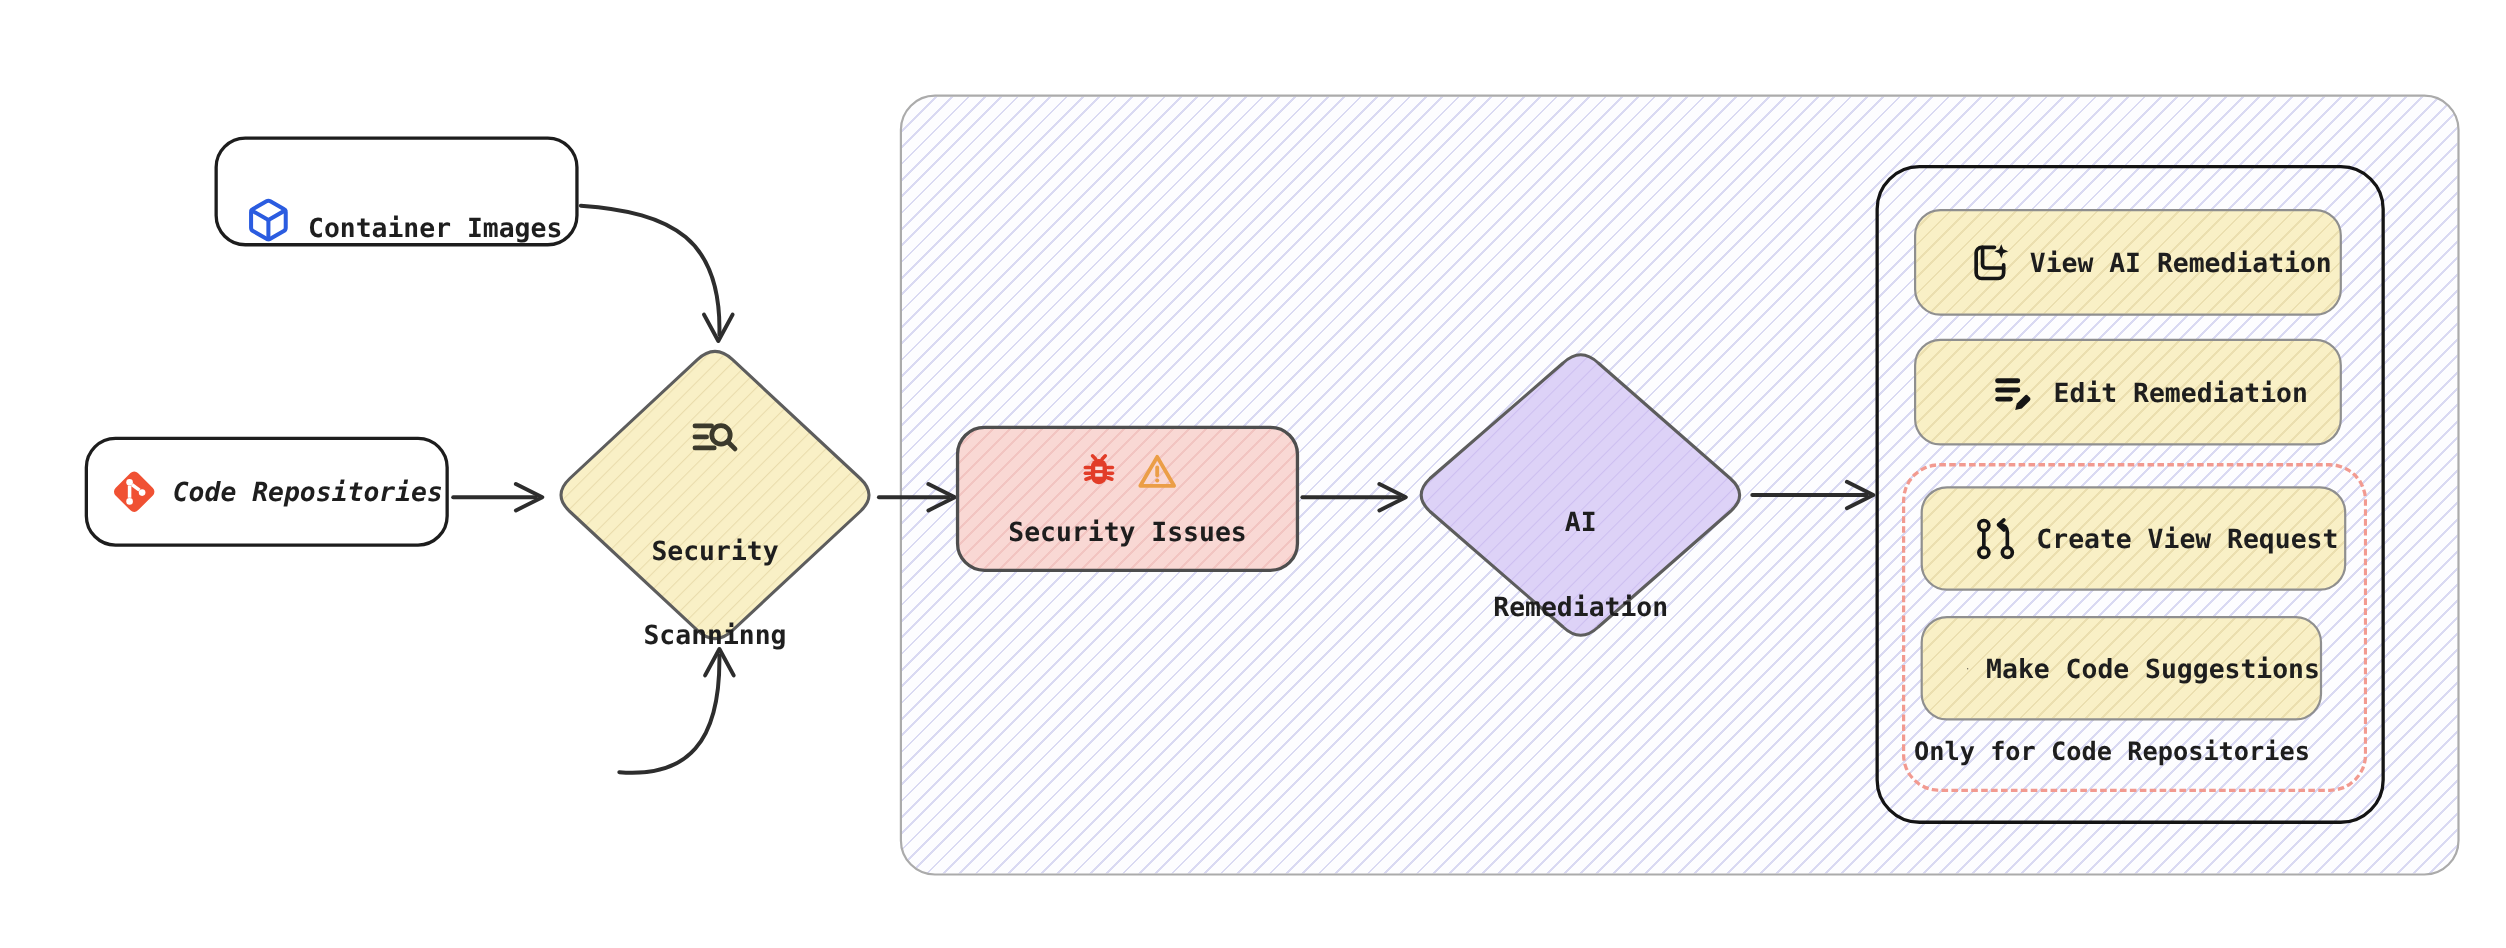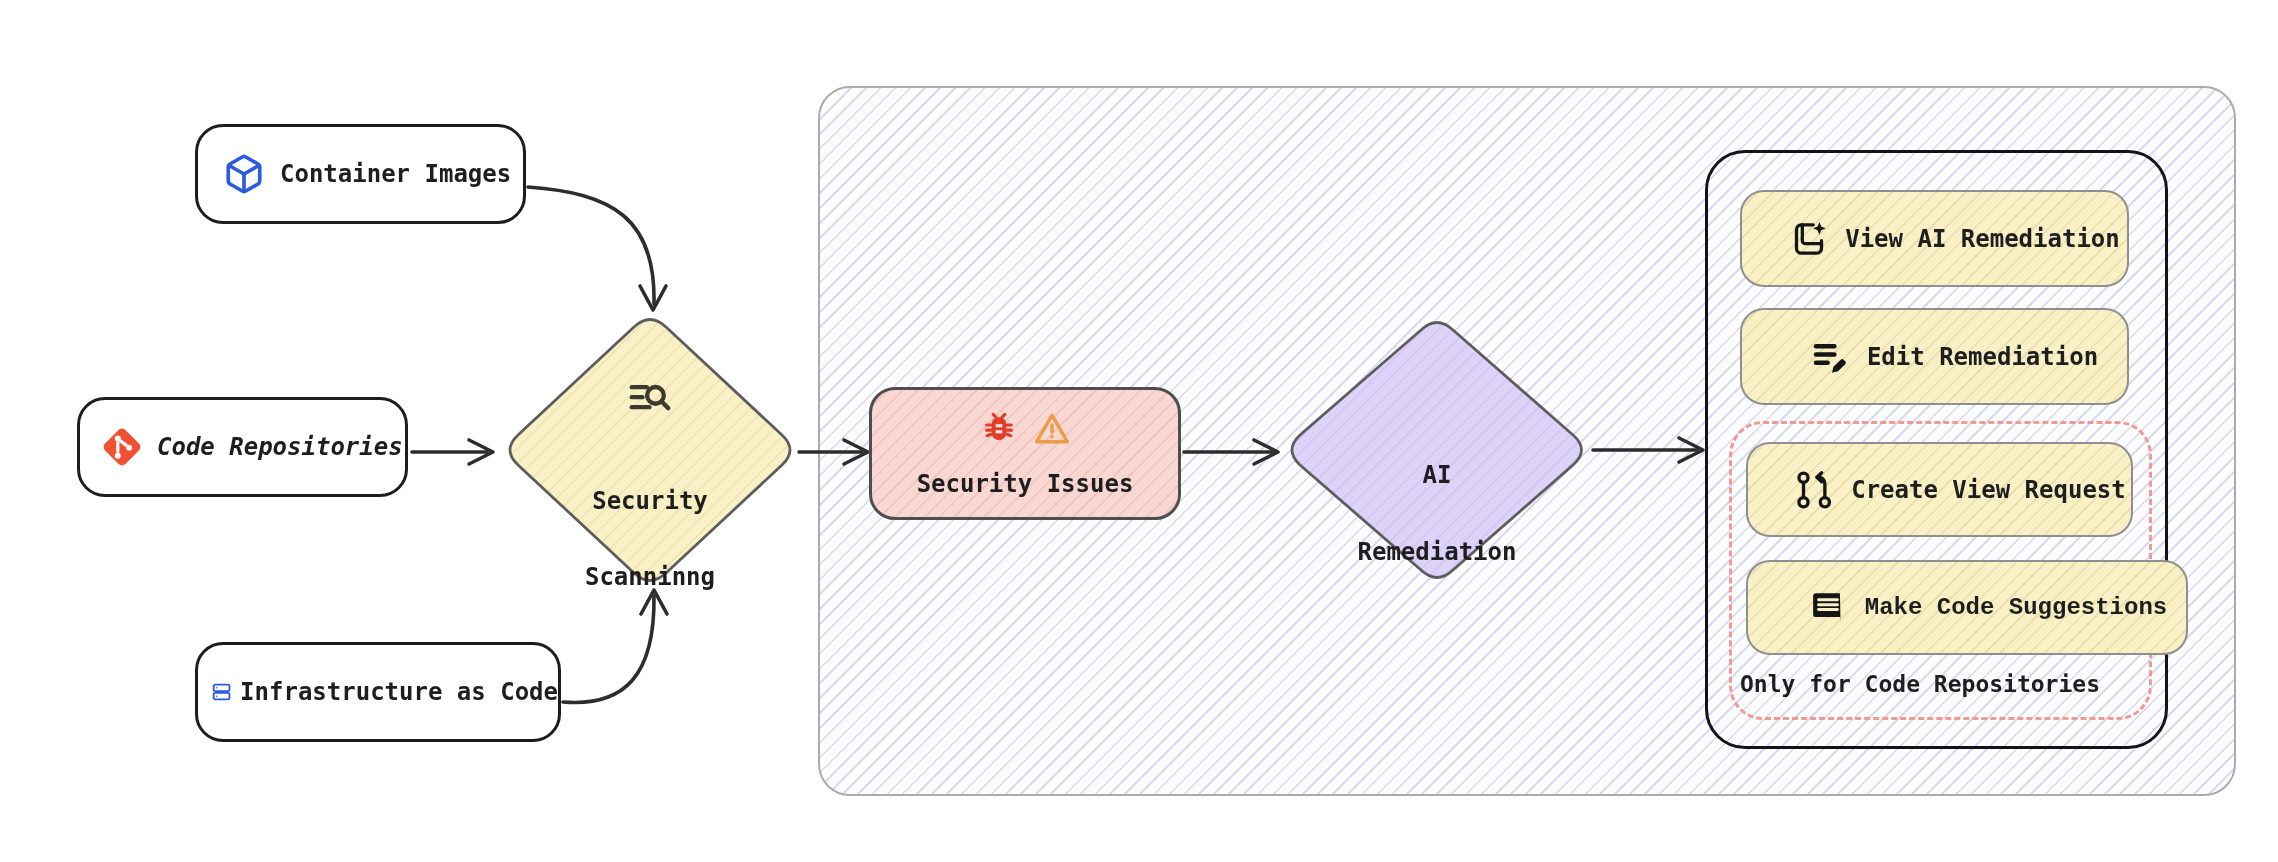--- a/index.html
+++ b/index.html
@@ -16,21 +16,21 @@
     z-index:0;
   }
   .wires{position:absolute;left:0;top:0;z-index:2;pointer-events:none;}
   .node,.overlay{position:absolute;z-index:3;box-sizing:border-box;}
   
   .srcbox{
     background:#ffffff;border:3px solid #1d1d1d;border-radius:28px;
     display:flex;align-items:center;
   }
   .srcbox .lbl{font-size:24px;font-weight:600;white-space:nowrap;}
-  #box-container-images{left:195px;top:124px;width:331px;height:100px;padding-left:25px;gap:15px;}
+  #box-container-images{left:195px;top:124px;width:331px;height:100px;padding-left:25px;gap:15px;align-items:flex-end;}
   #box-code-repositories{left:77px;top:397px;width:331px;height:100px;padding-left:18px;gap:11px;font-style:italic;}
   #box-infrastructure{left:195px;top:642px;width:366px;height:100px;padding-left:13px;gap:8px;}
   
   #box-security-issues{
     left:869px;top:387px;width:312px;height:133px;
     background-color:#f9d8d4;
     background-image:repeating-linear-gradient(135deg,rgba(205,95,95,0.16) 0 1.8px,transparent 1.8px 10.5px);
     border:3px solid #4e4e4e;border-radius:26px;
     display:flex;flex-direction:column;align-items:center;justify-content:center;gap:21px;
   }
@@ -52,21 +52,21 @@
   .actbtn{
     background-color:#f9f0c6;
     background-image:repeating-linear-gradient(135deg,rgba(155,125,45,0.15) 0 1.8px,transparent 1.8px 10.5px);
     border:2.5px solid #8f8f8f;border-radius:24px;
     display:flex;align-items:center;justify-content:center;gap:16px;cursor:pointer;padding-left:40px;
   }
   .actbtn .lbl{font-size:24px;font-weight:600;white-space:nowrap;}
   #btn-view{left:1740px;top:190px;width:389px;height:97px;}
   #btn-edit{left:1740px;top:308px;width:389px;height:97px;}
   #btn-create-pr{left:1746px;top:442px;width:387px;height:95px;}
-  #btn-suggest{left:1746px;top:560px;width:442px;height:95px;font-family:Liberation Mono, monospace;}
+  #btn-suggest{left:1746px;top:560px;width:365px;height:95px;}
   .dashed-zone{
     left:1729px;top:421px;width:423px;height:299px;
     border:3px dashed #f29a90;border-radius:34px;
   }
   .zone-note{left:1729px;top:671px;width:382px;text-align:center;font-size:23px;font-weight:600;}
 </style>
 </head>
 <body>
 
 <div class="canvas">
@@ -131,29 +131,20 @@
       <rect x="4.8" y="4.8" width="14.4" height="14.4" rx="2.4" transform="rotate(45 12 12)" fill="#f05133"></rect>
       <path d="M9.9 9.2v5.6" stroke="#ffffff" stroke-width="1.6" fill="none"></path>
       <path d="M11 8.8 14.4 11.3" stroke="#ffffff" stroke-width="1.6" fill="none"></path>
       <circle cx="9.9" cy="7.7" r="1.5" fill="#ffffff"></circle>
       <circle cx="9.9" cy="16.4" r="1.5" fill="#ffffff"></circle>
       <circle cx="15.6" cy="12.4" r="1.5" fill="#ffffff"></circle>
     </svg>
     <span class="lbl">Code Repositories</span>
   </div>
 
-  <div class="node srcbox" id="box-infrastructure">
-    <svg width="40" height="40" viewBox="0 0 24 24" fill="none" stroke="#2b5ce0" stroke-width="2.1" stroke-linecap="round" stroke-linejoin="round">
-      <rect x="3" y="3.6" width="18" height="7.4" rx="1.7"></rect>
-      <rect x="3" y="13" width="18" height="7.4" rx="1.7"></rect>
-      <circle cx="6.4" cy="7.3" r="0.85" fill="#2b5ce0" stroke="none"></circle>
-      <circle cx="6.4" cy="16.7" r="0.85" fill="#2b5ce0" stroke="none"></circle>
-    </svg>
-    <span class="lbl">Infrastructure as Code</span>
-  </div>
 
   <div class="overlay" id="scan-icon-wrap">
     <svg width="48" height="40" viewBox="0 0 26 22" fill="none" stroke="#3c3a2c" stroke-width="2.4" stroke-linecap="round">
       <path d="M3 4.5h8.3"></path>
       <path d="M3 10h5.8"></path>
       <path d="M3 15.5h9.6"></path>
       <circle cx="16" cy="9" r="4.6"></circle>
       <path d="M19.4 12.4 23 16"></path>
     </svg>
   </div>

